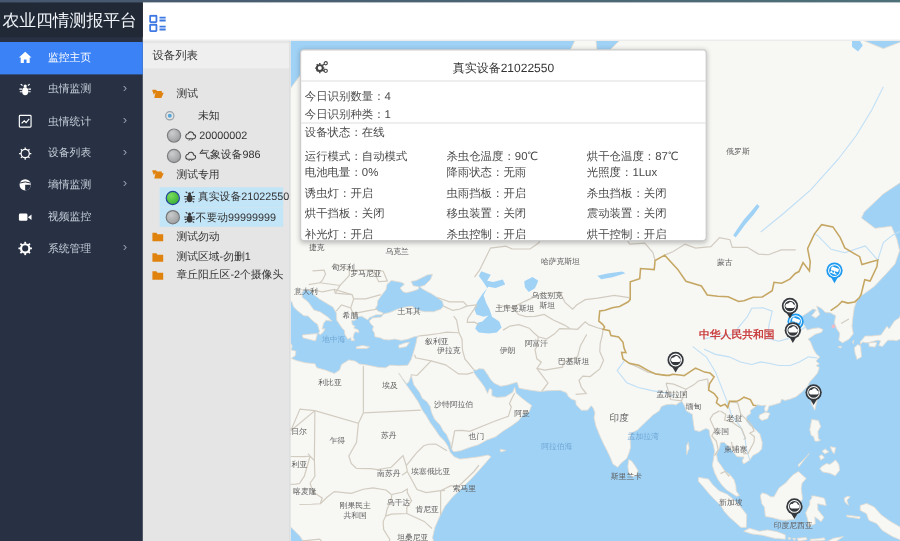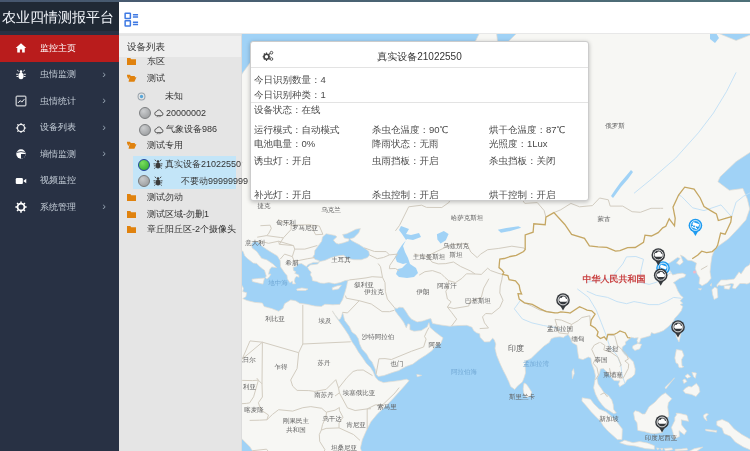--- a/index.html
+++ b/index.html
@@ -1,21 +1,21 @@
 <!DOCTYPE html>
 <html><head><meta charset="utf-8"><style>
 * { margin:0; padding:0; box-sizing:border-box; }
 html,body { width:750px; height:451px; overflow:hidden; font-family:"Liberation Sans",sans-serif; }
 #app { position:relative; width:750px; height:451px; background:#fff; }
 #topline { position:absolute; left:0; top:0; width:750px; height:2px; background:linear-gradient(90deg,#46566e,#4e7078); z-index:30; }
 #sidebar { position:absolute; left:0; top:0; width:119px; height:451px; background:#283144; z-index:20; }
 #sbtitle { position:absolute; left:0; top:2px; width:119px; height:29px; background:#202935; color:#f2f5fa; font-size:14px; line-height:31px; padding-left:2px; }
 #menu { position:absolute; top:35px; left:0; width:119px; }
 .mi { height:26.5px; display:flex; align-items:center; color:#c3ccd6; font-size:9px; position:relative; }
-.mi.active { background:#b91c1c; color:#fff; }
+.mi.active { background:#3b82f6; color:#fff; }
 .mic { margin-left:15px; margin-right:13px; flex:none; }
 .ar { position:absolute; right:13px; top:7px; color:#93a1af; font-size:11px; line-height:11px; }
 #topbar { position:absolute; left:119px; top:2px; width:631px; height:32px; background:#fff; border-bottom:1px solid #e8e8e8; z-index:10; }
 #lsticon { position:absolute; left:124px; top:12px; z-index:11; }
 #panel { position:absolute; left:119px; top:34px; width:123px; height:417px; background:#e5e5e5; border-right:1px solid #dcdcdc; z-index:5; }
 #phead { position:absolute; left:0; top:2px; width:122px; height:21px; background:#efefef; color:#333; font-size:9.5px; line-height:21px; padding-left:8px; }
 #ptree { position:absolute; left:0; top:19px; width:122px; height:398px; font-size:9px; }
 .tr { position:absolute; left:0; width:122px; display:flex; align-items:center; color:#333; white-space:nowrap; }
 .tr.hl { background:#c3e5f8; left:14px; width:103px; }
 .fsp { margin-left:7px; }
@@ -257,20 +257,25 @@
       <div class="prow" style="top:95.5px">
         <span class="c1">电池电量：0%</span>
         <span class="c2">降雨状态：无雨</span>
         <span class="c3">光照度：1Lux</span>
       </div>
       <div class="prow" style="top:112.5px">
         <span class="c1">诱虫灯：开启</span>
         <span class="c2">虫雨挡板：开启</span>
         <span class="c3">杀虫挡板：关闭</span>
       </div>
+      <div class="prow" style="top:129.5px">
+        <span class="c1">烘干挡板：关闭</span>
+        <span class="c2">移虫装置：关闭</span>
+        <span class="c3">震动装置：关闭</span>
+      </div>
       <div class="prow" style="top:146.5px">
         <span class="c1">补光灯：开启</span>
         <span class="c2">杀虫控制：开启</span>
         <span class="c3">烘干控制：开启</span>
       </div>
 </div>
 <div id="sidebar">
   <div id="sbtitle">农业四情测报平台</div>
   <div id="menu">
         <div class="mi active">
@@ -347,28 +352,20 @@
 <svg id="lsticon" width="15" height="15" viewBox="0 0 16 16">
       <g fill="none" stroke="#3e79e3" stroke-width="1.6">
         <rect x="1.2" y="1.2" width="5.6" height="5.6" rx="0.5"></rect>
         <rect x="1.2" y="9.2" width="5.6" height="5.6" rx="0.5"></rect>
         <path d="M9.5 2.8 H15 M9.5 5.4 H15 M9.5 10.8 H15 M9.5 13.4 H15"></path>
       </g>
     </svg>
 <div id="panel">
   <div id="phead">设备列表</div>
   <div id="ptree">
-        <div class="tr" style="top:0px;height:17px">
-          <span class="fsp">
-            <svg class="tic" width="11" height="9" viewBox="0 0 16 14">
-              <path d="M1 1.5 h5.2 l1.3 2 H15 V12.5 H1 Z" fill="#e0820e"></path>
-            </svg>
-          </span>
-          <span class="tl">东区</span>
-        </div>
         <div class="tr" style="top:36px;height:15px">
           <svg style="flex:none;margin-left:18px" width="9" height="9" viewBox="0 0 12 12">
             <circle cx="6" cy="6" r="4.6" fill="none" stroke="#9aa4ac" stroke-width="1.4"></circle>
             <circle cx="6" cy="6" r="2.2" fill="#58a6d8"></circle>
           </svg>
           <span style="margin-left:19px">未知</span>
         </div>
         <div class="tr" style="top:17px;height:17px">
           <span class="fsp">
             <svg class="tic" width="11" height="9" viewBox="0 0 16 14">
@@ -418,21 +415,21 @@
         </div>
         <div class="tr hl" style="top:120px;height:16px">
           <span class="cir2 gray2" style="margin-left:5px"></span>
           <svg width="10" height="11" viewBox="0 0 16 17" style="flex:none;margin-left:3px">
             <g fill="#3a3a3a">
               <ellipse cx="8" cy="10" rx="3.8" ry="4.9"></ellipse>
               <circle cx="8" cy="3.6" r="2.1"></circle>
               <path d="M5 2.8 L2.8 1 M11 2.8 L13.2 1 M4.2 7.4 H0.8 M4.2 10.6 H1.4 M4 13.4 L2 15 M11.8 7.4 H15.2 M11.8 10.6 H14.6 M12 13.4 L14 15" stroke="#3a3a3a" stroke-width="1.4" fill="none"></path>
             </g>
           </svg>
-          <span style="margin-left:18px">不要动99999999</span>
+          <span style="margin-left:0">不要动99999999</span>
         </div>
         <div class="tr" style="top:136px;height:16px">
           <span class="fsp">
             <svg class="tic" width="11" height="9" viewBox="0 0 16 14">
               <path d="M1 1.5 h5.2 l1.3 2 H15 V12.5 H1 Z" fill="#e0820e"></path>
             </svg>
           </span>
           <span class="tl">测试勿动</span>
         </div>
         <div class="tr" style="top:153px;height:16px">

